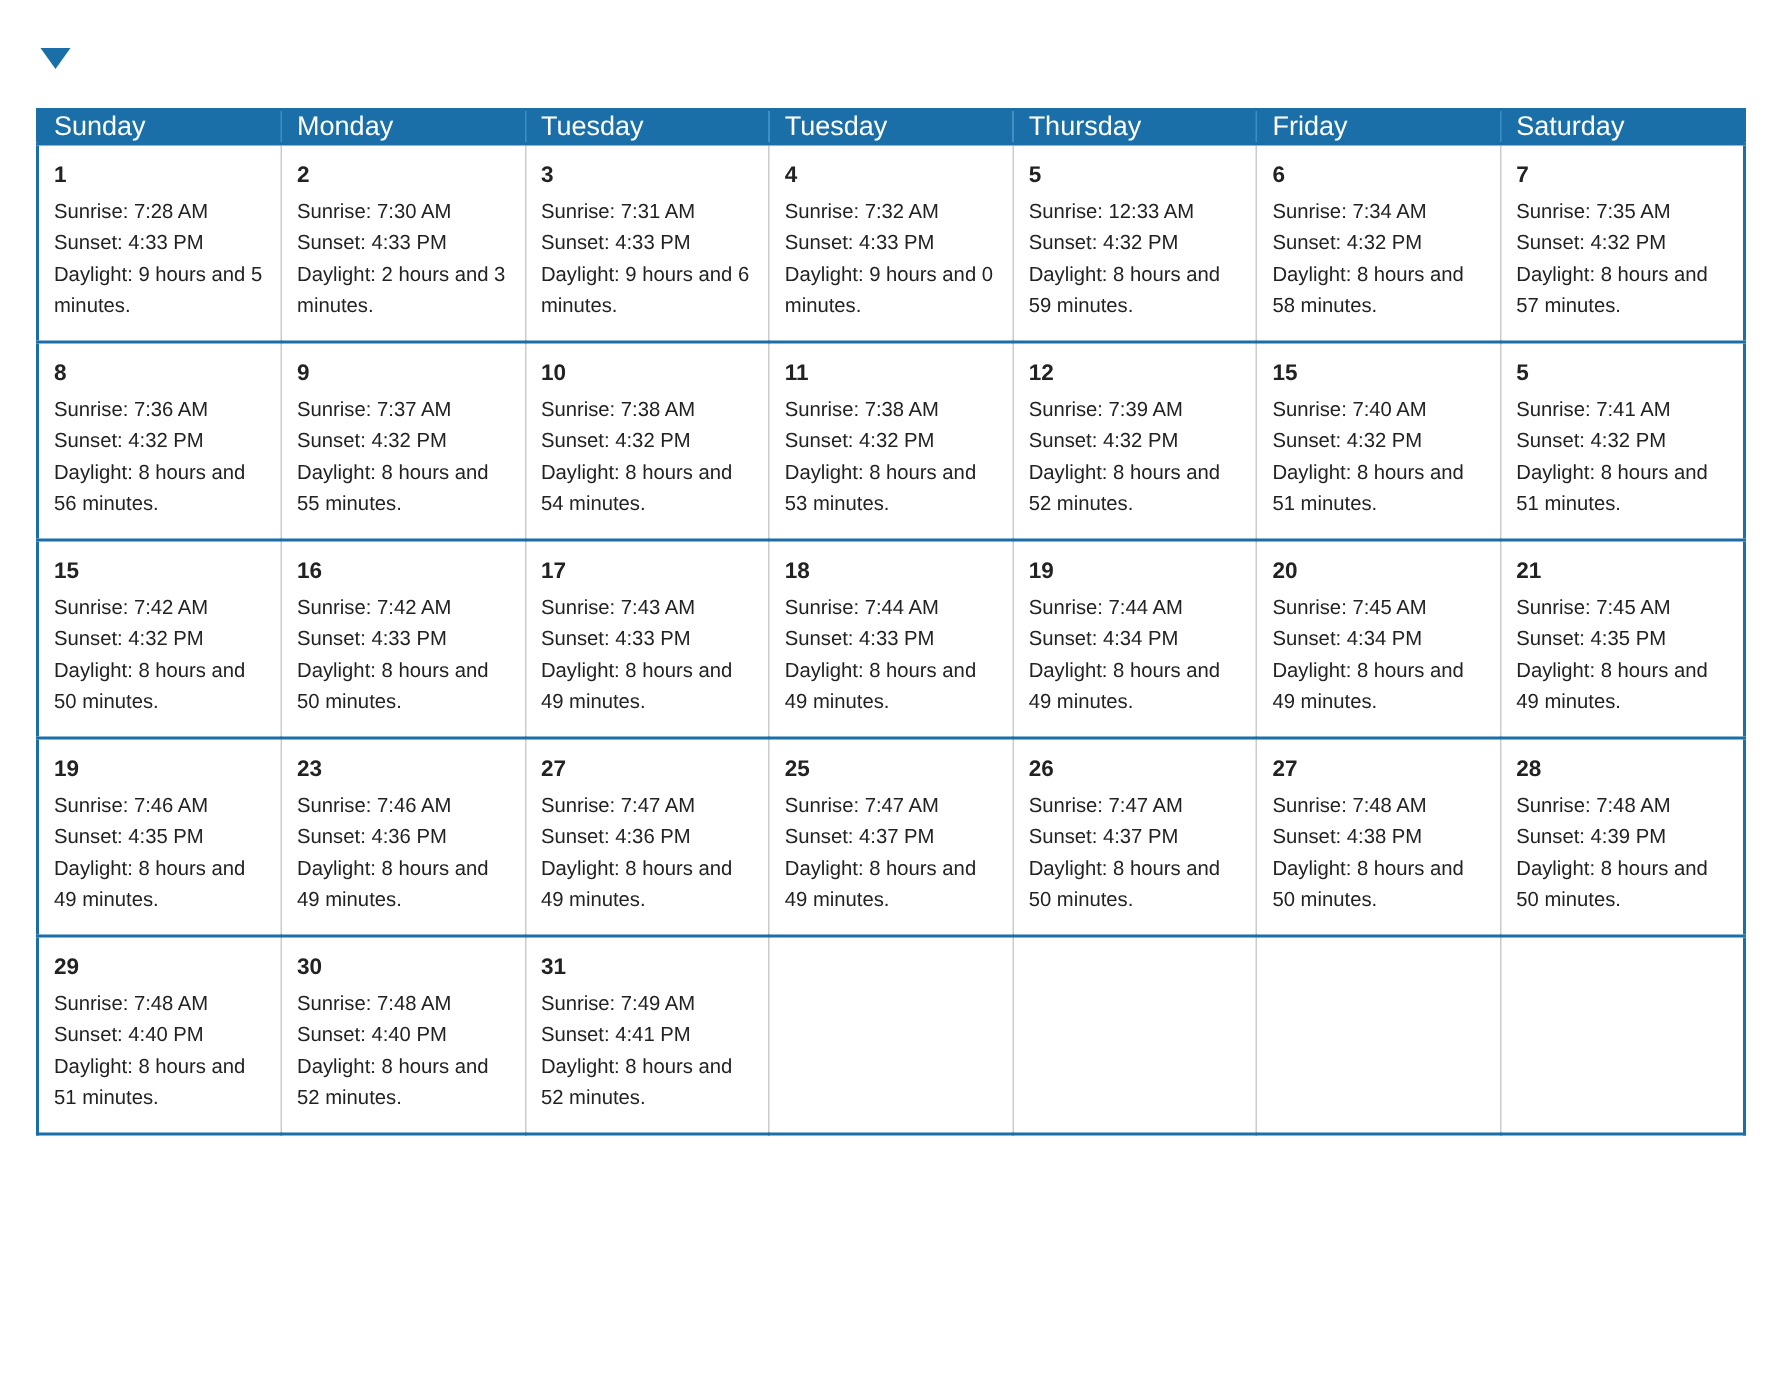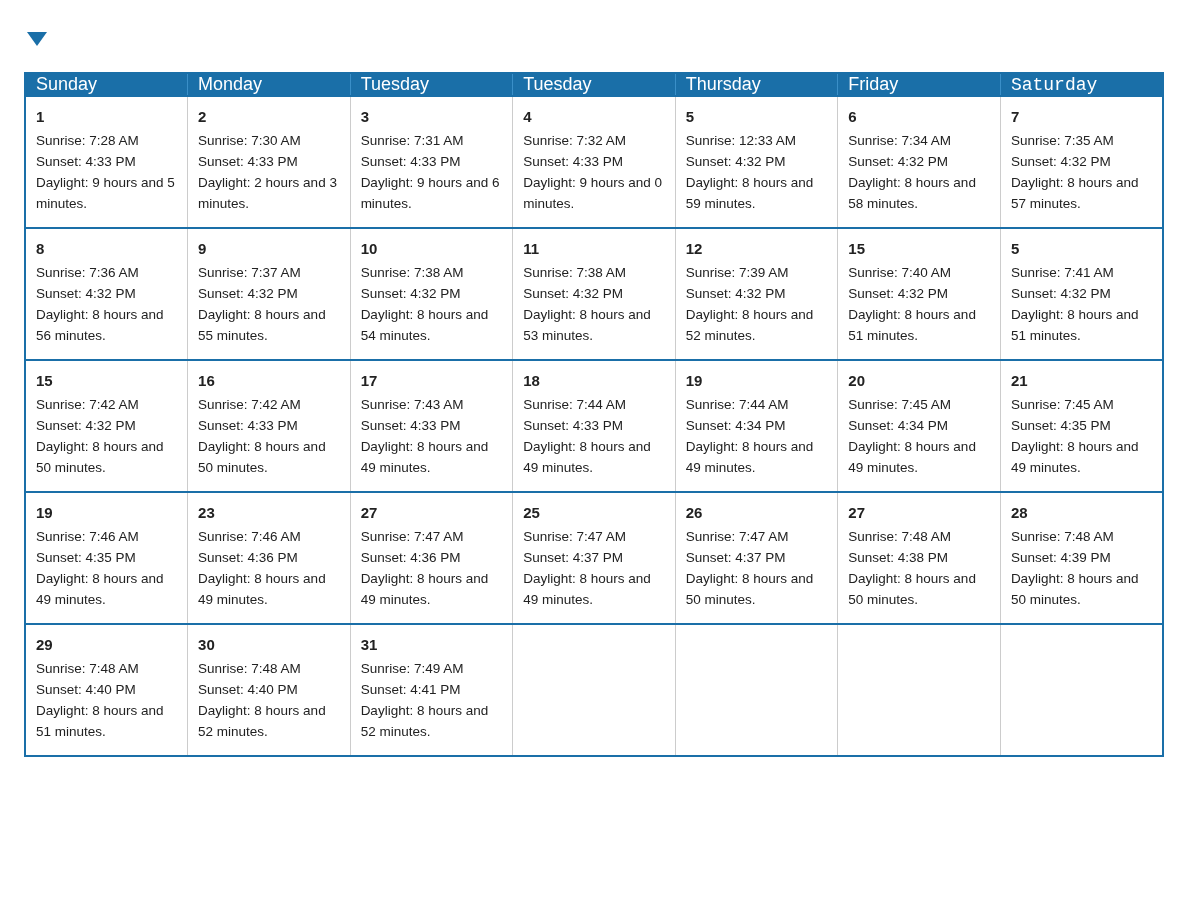--- a/index.html
+++ b/index.html
@@ -69,21 +69,20 @@
     thead th {
       color: #fff;
       font-size: 18px;
       font-weight: normal;
       padding: 0 10px;
       text-align: left;
       border-right: 1px solid #3a8fc8;
     }
     thead th:last-child {
       border-right: none;
-      font-family: Liberation Mono, monospace;
     }
     tbody tr {
       border-top: 2px solid #1a6fa8;
     }
     tbody td {
       vertical-align: top;
       padding: 8px 10px 12px 10px;
       border-right: 1px solid #ccc;
       font-size: 13.5px;
       color: #222;

